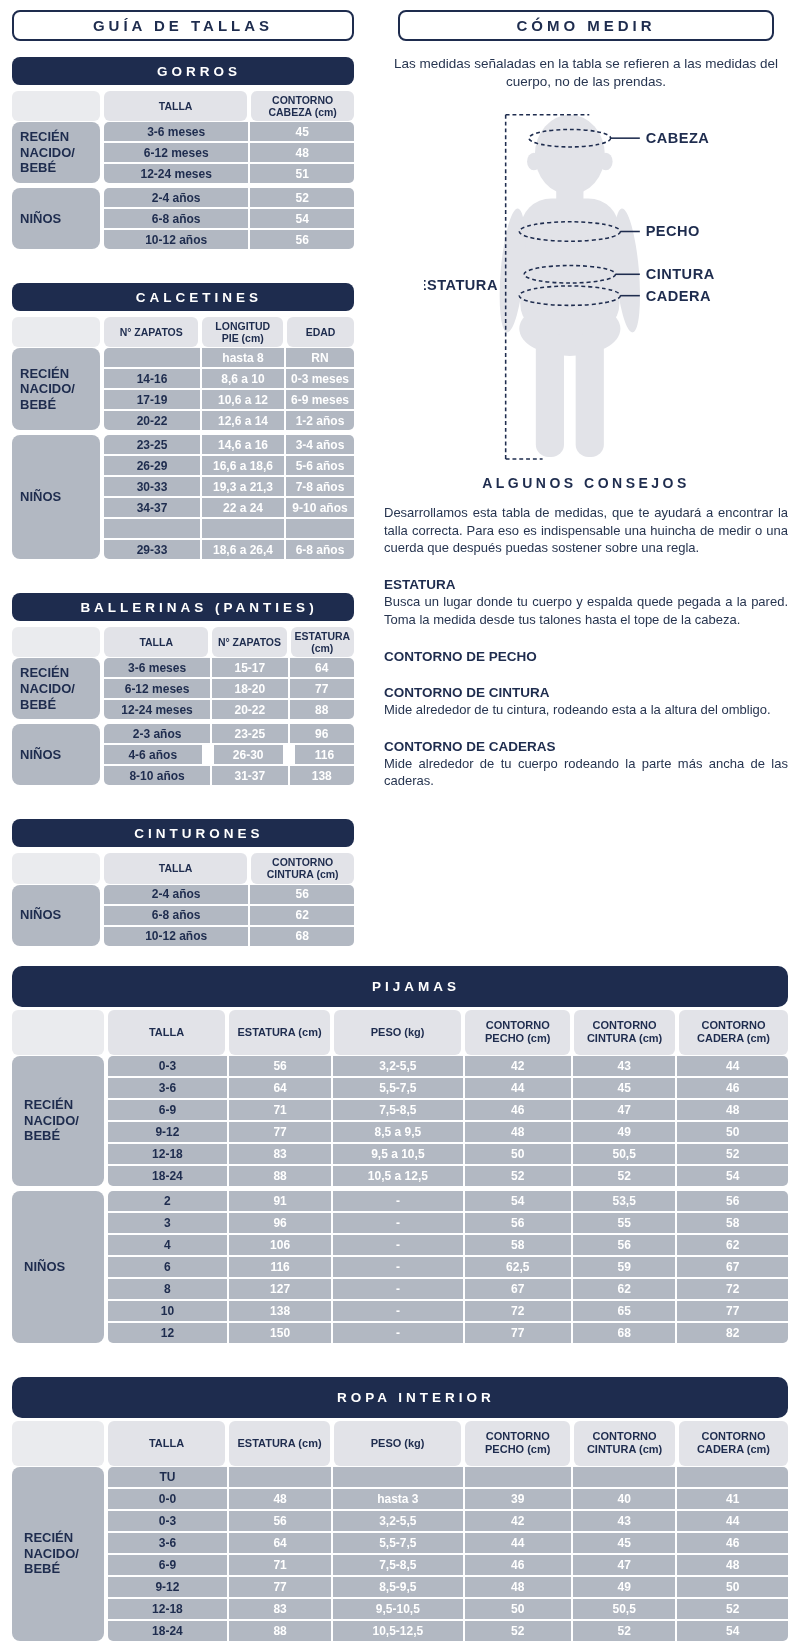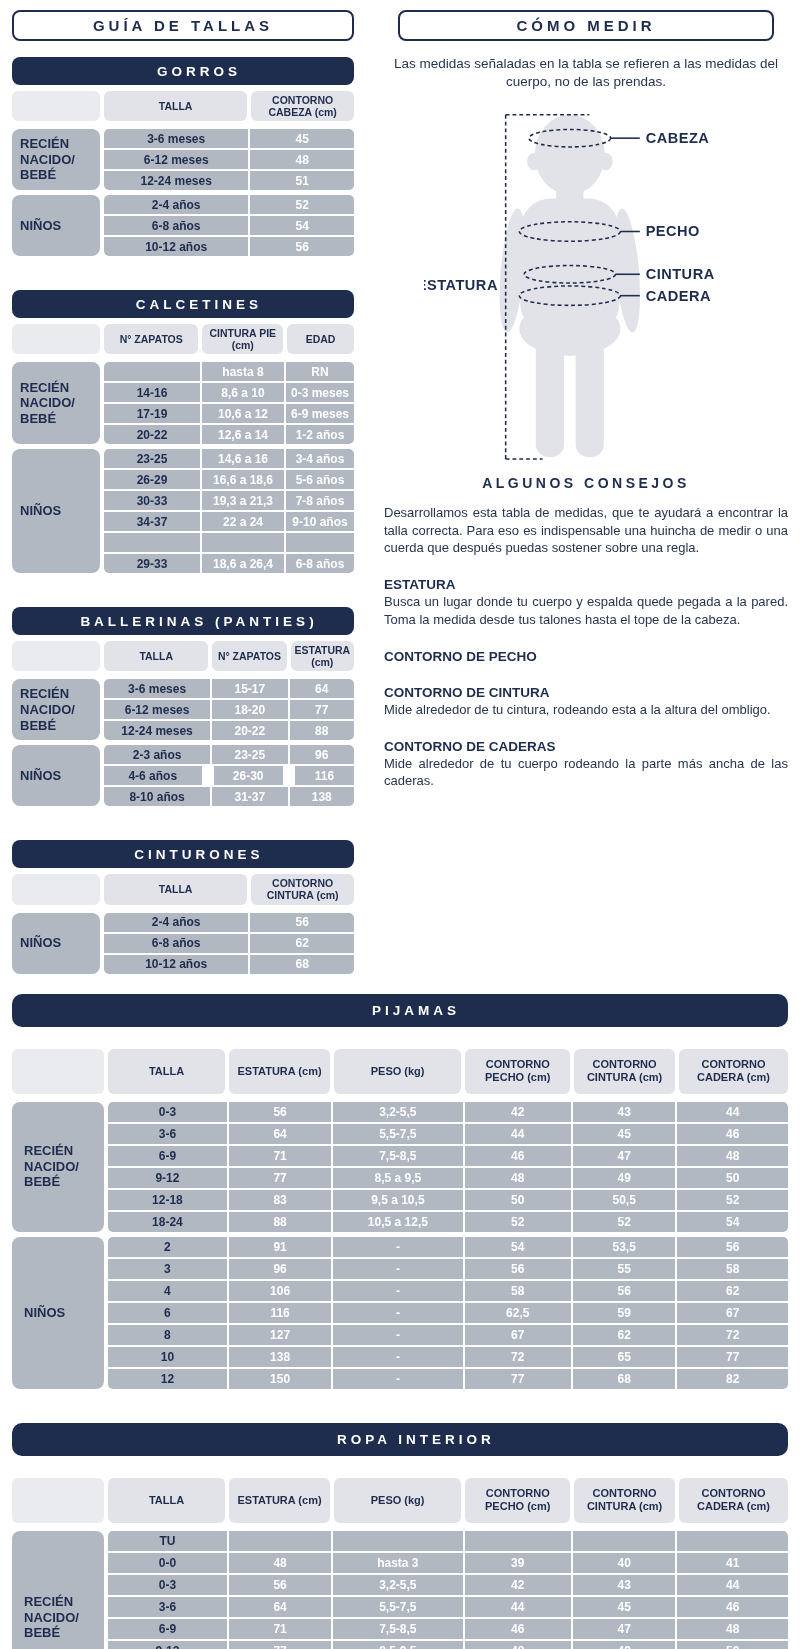--- a/index.html
+++ b/index.html
@@ -30,21 +30,21 @@
     background: #1e2c4e; color: #ffffff;
     border-radius: 8px; height: 28px;
     display: flex; align-items: center; justify-content: center;
     font-weight: bold; font-size: 13.5px; letter-spacing: 4px;
     margin-bottom: 6px;
     padding-left: 32px;
   }
   .table-block { margin-bottom: 34px; }
   .table-block:last-child { margin-bottom: 0; }
 
-  .sg-head { display: grid; column-gap: 4px; margin-bottom: 8px; }
+  .sg-head { display: grid; column-gap: 4px; margin-bottom: 1px; }
   .chip {
     background: #e2e3e8; border-radius: 6px;
     min-height: 28px; padding: 3px 4px;
     display: flex; align-items: center; justify-content: center;
     text-align: center; font-weight: bold; font-size: 10.5px; line-height: 1.15;
     color: #1e2c4e;
   }
   .chip-spacer { background: #eaebee; }
 
   .sg-group { display: grid; column-gap: 4px; }
@@ -61,21 +61,21 @@
   .cell {
     background: #b2b8c2; height: 19px;
     display: flex; align-items: center; justify-content: center;
     font-size: 12px; font-weight: bold;
   }
   .cell-first { color: #1e2c4e; }
   .cell-val { color: #ffffff; }
 
   
   .wide-block { margin-top: 20px; }
-  .wide-block .band { height: 33px; border-radius: 10px; margin-bottom: 22px; }
+  .wide-block .band { height: 41px; border-radius: 10px; margin-bottom: 3px; }
   .wide-block .chip { min-height: 45px; font-size: 11px; }
   .wide-block .cell { height: 20px; }
   .wide-block .cat { padding-left: 12px; }
 
   
   .cm-intro { text-align: center; font-size: 13.5px; line-height: 1.35; color: #273550; padding: 0 6px; }
   .diagram-wrap { margin: 12px 0 2px 40px; }
   .consejos-title { text-align: center; font-weight: bold; font-size: 14px; letter-spacing: 3.5px; margin: 6px 0 13px 0; }
   .consejos-text, .tip-text { font-size: 13px; line-height: 1.33; text-align: justify; color: #273550; }
   .tip { margin-top: 21px; }
@@ -135,21 +135,21 @@
             </div>
           </div>
       </section>
 
       <section class="table-block">
         <div class="band">CALCETINES</div>
         <div class="sg">
             <div class="sg-head" style="grid-template-columns: 88px 96fr 82fr 68fr;">
               <div class="chip chip-spacer"></div>
               <div class="chip">N° ZAPATOS</div>
-              <div class="chip">CINTURA PIE (cm)</div>
+              <div class="chip">LONGITUD PIE (cm)</div>
               <div class="chip">EDAD</div>
             </div>
             <div class="sg-group" style="grid-template-columns: 88px 1fr;">
               <div class="cat">RECIÉN NACIDO/ BEBÉ</div>
               <div class="rows">
                 <div class="trow" style="grid-template-columns: 96fr 82fr 68fr;">
                   <div class="cell cell-first"></div>
                   <div class="cell cell-val">hasta 8</div>
                   <div class="cell cell-val">RN</div>
                 </div>

